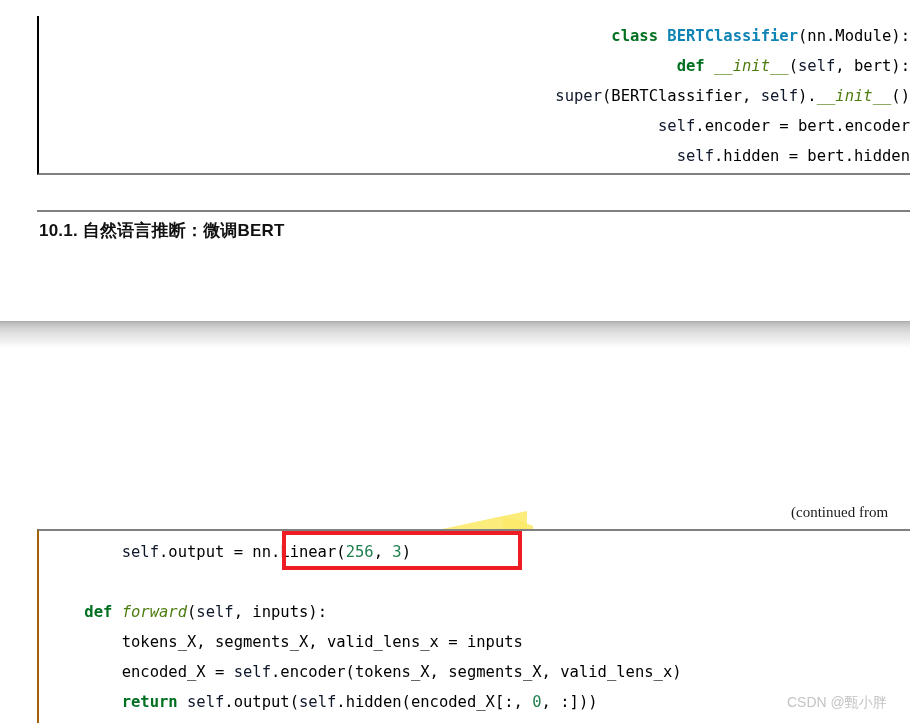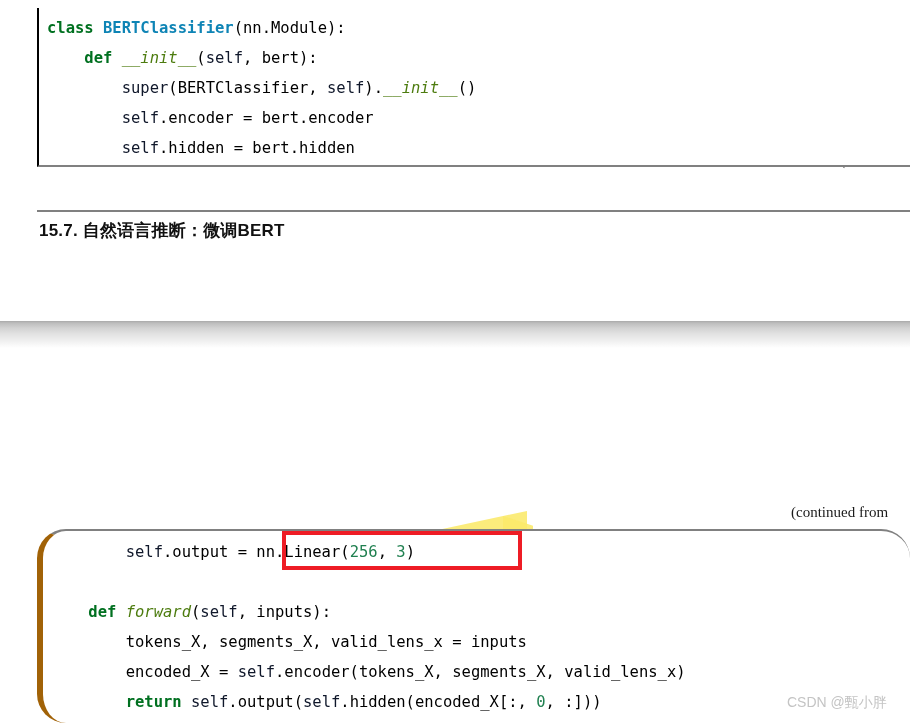--- a/index.html
+++ b/index.html
@@ -35,26 +35,27 @@
   .kw      { color: #007020; font-weight: bold; }   
   .cls     { color: #0e84b5; font-weight: bold; }   
   .fn      { color: #4d7c0f; font-style: italic; }                      
   .self    { color: #0f172a; }                      
   .num     { color: #208050; }                      
   .plain   { color: #000000; }
 
   
   #code-block-1 {
     left: 37px;
-    top: 8px;
+    top: 16px;
     width: 873px;
     height: 159px;
     border-left: 2px solid #000000;
     border-bottom: 2px solid #808080;
     padding: 5px 0 0 8px;
+    text-align: right;
   }
 
   
   .continued {
     position: absolute;
     font-family: "Liberation Serif", "DejaVu Serif", serif;
     font-size: 15px;
     color: #1a1a1a;
     white-space: nowrap;
   }
@@ -93,24 +94,23 @@
        #a9a9a9 0px, #bdbdbd 2px, #d2d2d2 7px,
        #e2e2e2 13px, #f0f0f0 20px, #ffffff 27px);
   }
 
   
   #code-block-2 {
     left: 37px;
     top: 529px;
     width: 873px;
     height: 194px;
-    border-left: 6px solid #a16207;
+    border-left: 2px solid #a16207;
     border-top: 2px solid #808080;
     padding: 6px 0 0 8px;
-    border-radius: 29px;
   }
 
   
   
   #marker-stroke-1 {
     position: absolute;
     left: 110px;
     top: 533px;
     width: 420px;
     height: 34px;
@@ -184,21 +184,21 @@
   #watermark { z-index: 5; }
 </style>
 </head>
 <body>
 
 <div class="code-block" id="code-block-1"><div class="code-line"><span class="kw">class </span><span class="cls">BERTClassifier</span><span class="plain">(nn.Module):</span></div><div class="code-line"><span class="plain">    </span><span class="kw">def </span><span class="fn">__init__</span><span class="plain">(</span><span class="self">self</span><span class="plain">, bert):</span></div><div class="code-line"><span class="plain">        </span><span class="self">super</span><span class="plain">(BERTClassifier, </span><span class="self">self</span><span class="plain">).</span><span class="fn">__init__</span><span class="plain">()</span></div><div class="code-line"><span class="plain">        </span><span class="self">self</span><span class="plain">.encoder = bert.encoder</span></div><div class="code-line"><span class="plain">        </span><span class="self">self</span><span class="plain">.hidden = bert.hidden</span></div></div>
 
 <div class="continued" id="continued-top">(continued</div>
 
 <div id="heading-rule"></div>
-<div id="section-heading">15.7. 自然语言推断：微调BERT</div>
+<div id="section-heading">10.1. 自然语言推断：微调BERT</div>
 
 <div id="page-break-band"></div>
 
 <div class="continued" id="continued-bot">(continued from</div>
 
 <div id="marker-stroke-1-tail"></div>
 <div id="marker-stroke-1-tail2"></div>
 <div id="marker-stroke-1"></div>
 <div id="marker-stroke-2"></div>
 

